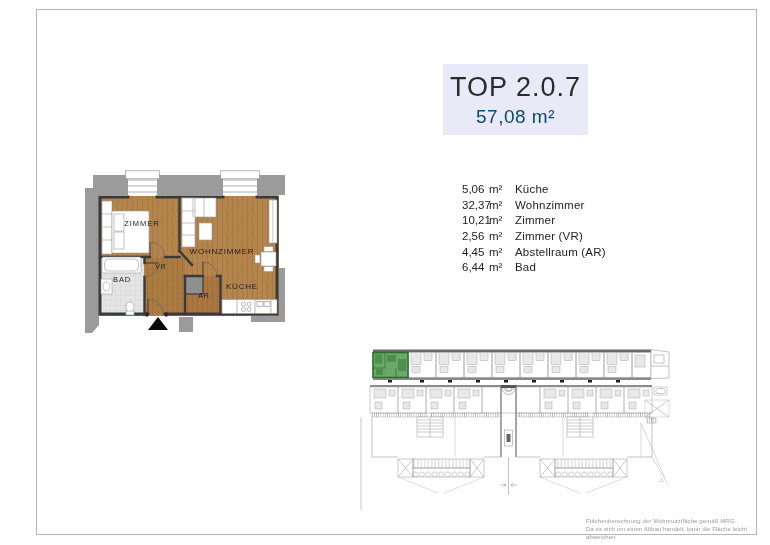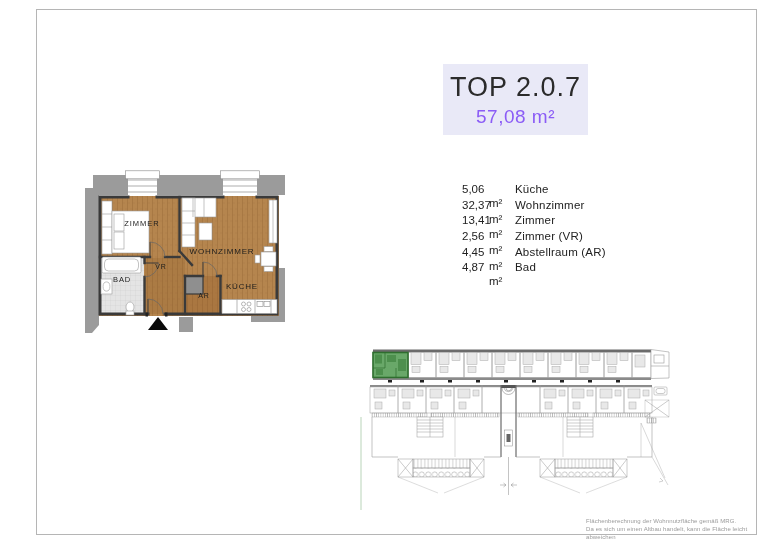--- a/index.html
+++ b/index.html
@@ -10,27 +10,27 @@
   .frame{
     position:absolute;left:36px;top:9px;width:721px;height:526px;
     border:1px solid #b5b5b5;box-sizing:border-box;
   }
   .title-box{
     position:absolute;left:443px;top:64px;width:145px;height:71px;
     background:var(--title-bg,#e9e9f7);
     display:flex;flex-direction:column;align-items:center;justify-content:center;gap:3px;
   }
   .title-box .title{font-size:27px;letter-spacing:1px;color:#2b2b2b;font-weight:400;}
-  .title-box .subtitle{font-size:19px;letter-spacing:0.5px;color:#8b5cf6;}
+  .title-box .subtitle{font-size:19px;letter-spacing:0.5px;color:#0c4a6e;}
   .apartment{position:absolute;left:85px;top:170px;width:200px;height:165px;}
   .siteplan{position:absolute;left:360px;top:335px;width:310px;height:180px;}
   .room-list{position:absolute;left:462px;top:182px;font-size:11.5px;color:#222;}
   .room-row{display:flex;height:15.7px;line-height:15.7px;}
   .rl-area{width:27px;}
-  .rl-unit{width:26px;margin-top:14px;}
+  .rl-unit{width:26px;}
   .rl-name{letter-spacing:0.2px;}
   .footnote{
     position:absolute;left:586px;top:517px;width:172px;
     font-size:6px;line-height:8px;color:#9a9a9a;letter-spacing:0.1px;
   }
   svg text{font-family:"Liberation Sans", sans-serif;fill:#1c1c1c;}
 </style>
 </head>
 <body>
 
@@ -174,36 +174,36 @@
       <span class="rl-area">5,06</span>
       <span class="rl-unit">m²</span>
       <span class="rl-name">Küche</span>
     </div>
     <div class="room-row">
       <span class="rl-area">32,37</span>
       <span class="rl-unit">m²</span>
       <span class="rl-name">Wohnzimmer</span>
     </div>
     <div class="room-row">
-      <span class="rl-area">13,41</span>
+      <span class="rl-area">10,21</span>
       <span class="rl-unit">m²</span>
       <span class="rl-name">Zimmer</span>
     </div>
     <div class="room-row">
       <span class="rl-area">2,56</span>
       <span class="rl-unit">m²</span>
       <span class="rl-name">Zimmer (VR)</span>
     </div>
     <div class="room-row">
       <span class="rl-area">4,45</span>
       <span class="rl-unit">m²</span>
       <span class="rl-name">Abstellraum (AR)</span>
     </div>
     <div class="room-row">
-      <span class="rl-area">4,87</span>
+      <span class="rl-area">6,44</span>
       <span class="rl-unit">m²</span>
       <span class="rl-name">Bad</span>
     </div>
   </div>
 
   <svg class="siteplan" viewBox="0 0 310 180">
     <defs>
       <pattern id="hatchV" width="2.2" height="4" patternUnits="userSpaceOnUse">
         <line x1="1.1" y1="0" x2="1.1" y2="4" stroke="#8e8e8e" stroke-width="0.5"></line>
       </pattern>

